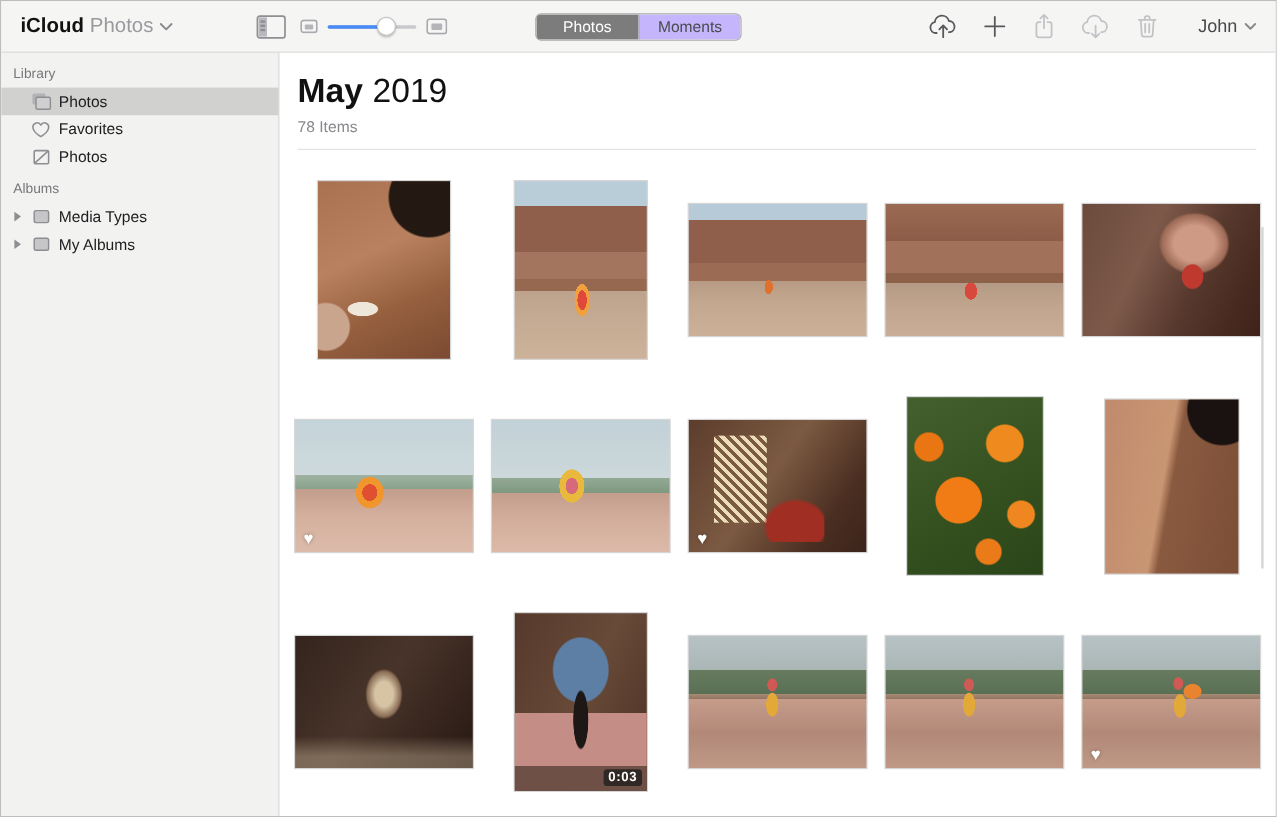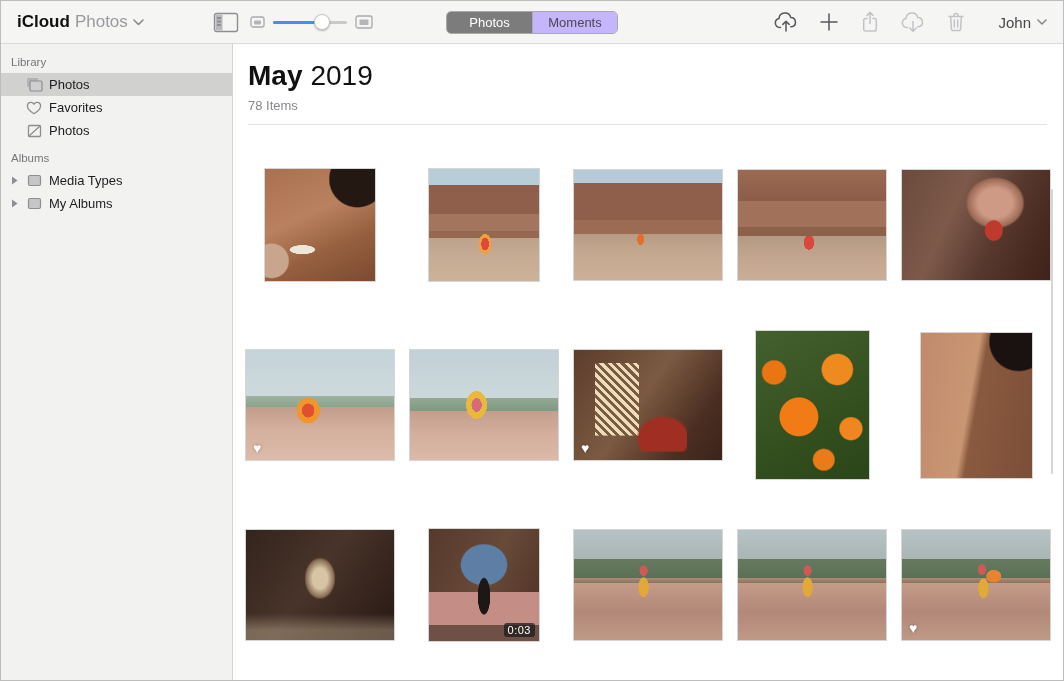--- a/index.html
+++ b/index.html
@@ -63,21 +63,21 @@
   .title-row .month { font-size:28px; font-weight:700; color:#111; }
   .title-row .year  { font-size:28px; font-weight:400; color:#111; }
   .items-count { font-size:13px; color:#87878c; margin:6px 15px 11px 15px; }
   .divider { border:none; border-top:1px solid #e3e3e3; margin:0 16px 0 15px; }
 
   .grid { display:grid; grid-template-columns:repeat(5,150px); column-gap:14px; row-gap:30px;
           margin:25px 0 0 12px; }
   .cell { width:150px; height:150px; display:flex; align-items:center; justify-content:center; cursor:pointer; }
   .ph { position:relative; border:1px solid rgba(0,0,0,.16); background-repeat:no-repeat; }
   .landscape { width:150px; height:112px; }
-  .portrait  { width:112px; height:114px; }
+  .portrait  { width:112px; height:150px;font-weight:bold; }
   .portrait-w{ width:115px; height:150px; }
   .sq-tall   { width:113px; height:147px; }
 
   .fav { position:absolute; left:7px; bottom:5px; color:#fff; font-size:14px; line-height:1;
          text-shadow:0 0 3px rgba(0,0,0,.35); }
   .dur { position:absolute; right:4px; bottom:4px; background:rgba(25,25,25,.72); color:#fff;
          font-size:11px; padding:1px 4px; border-radius:3px; letter-spacing:.5px; }
 
   .scrollbar { position:absolute; right:10px; top:145px; width:2px; height:285px;
                background:#d6d6d6; border-radius:2px; }

